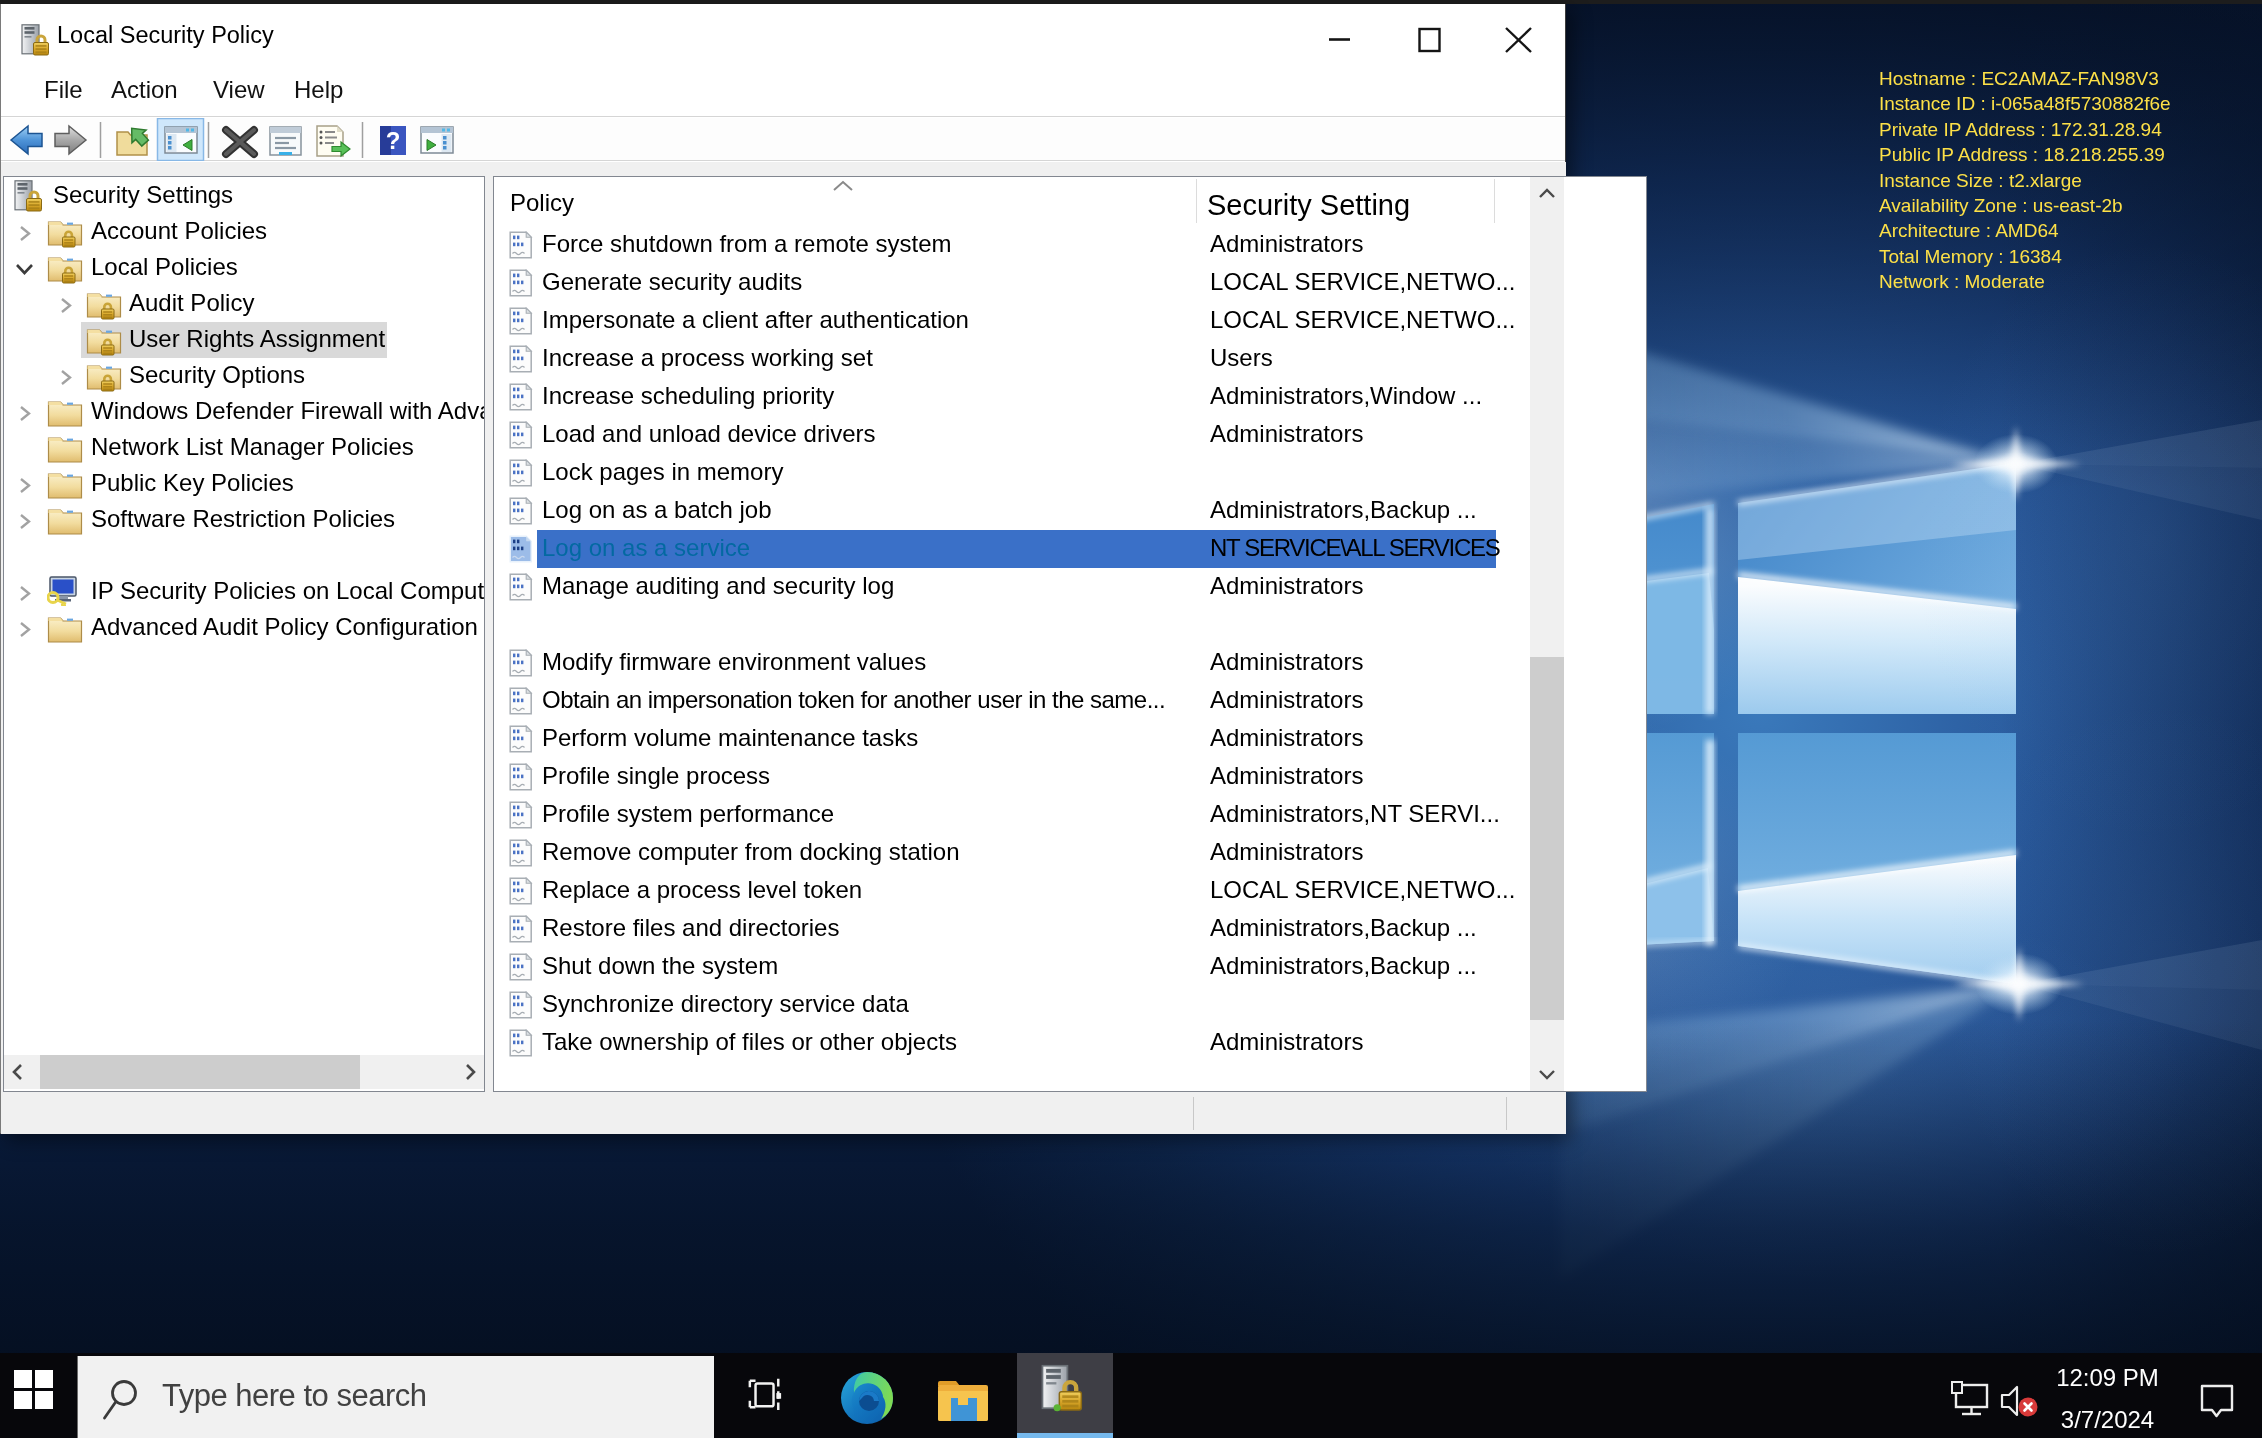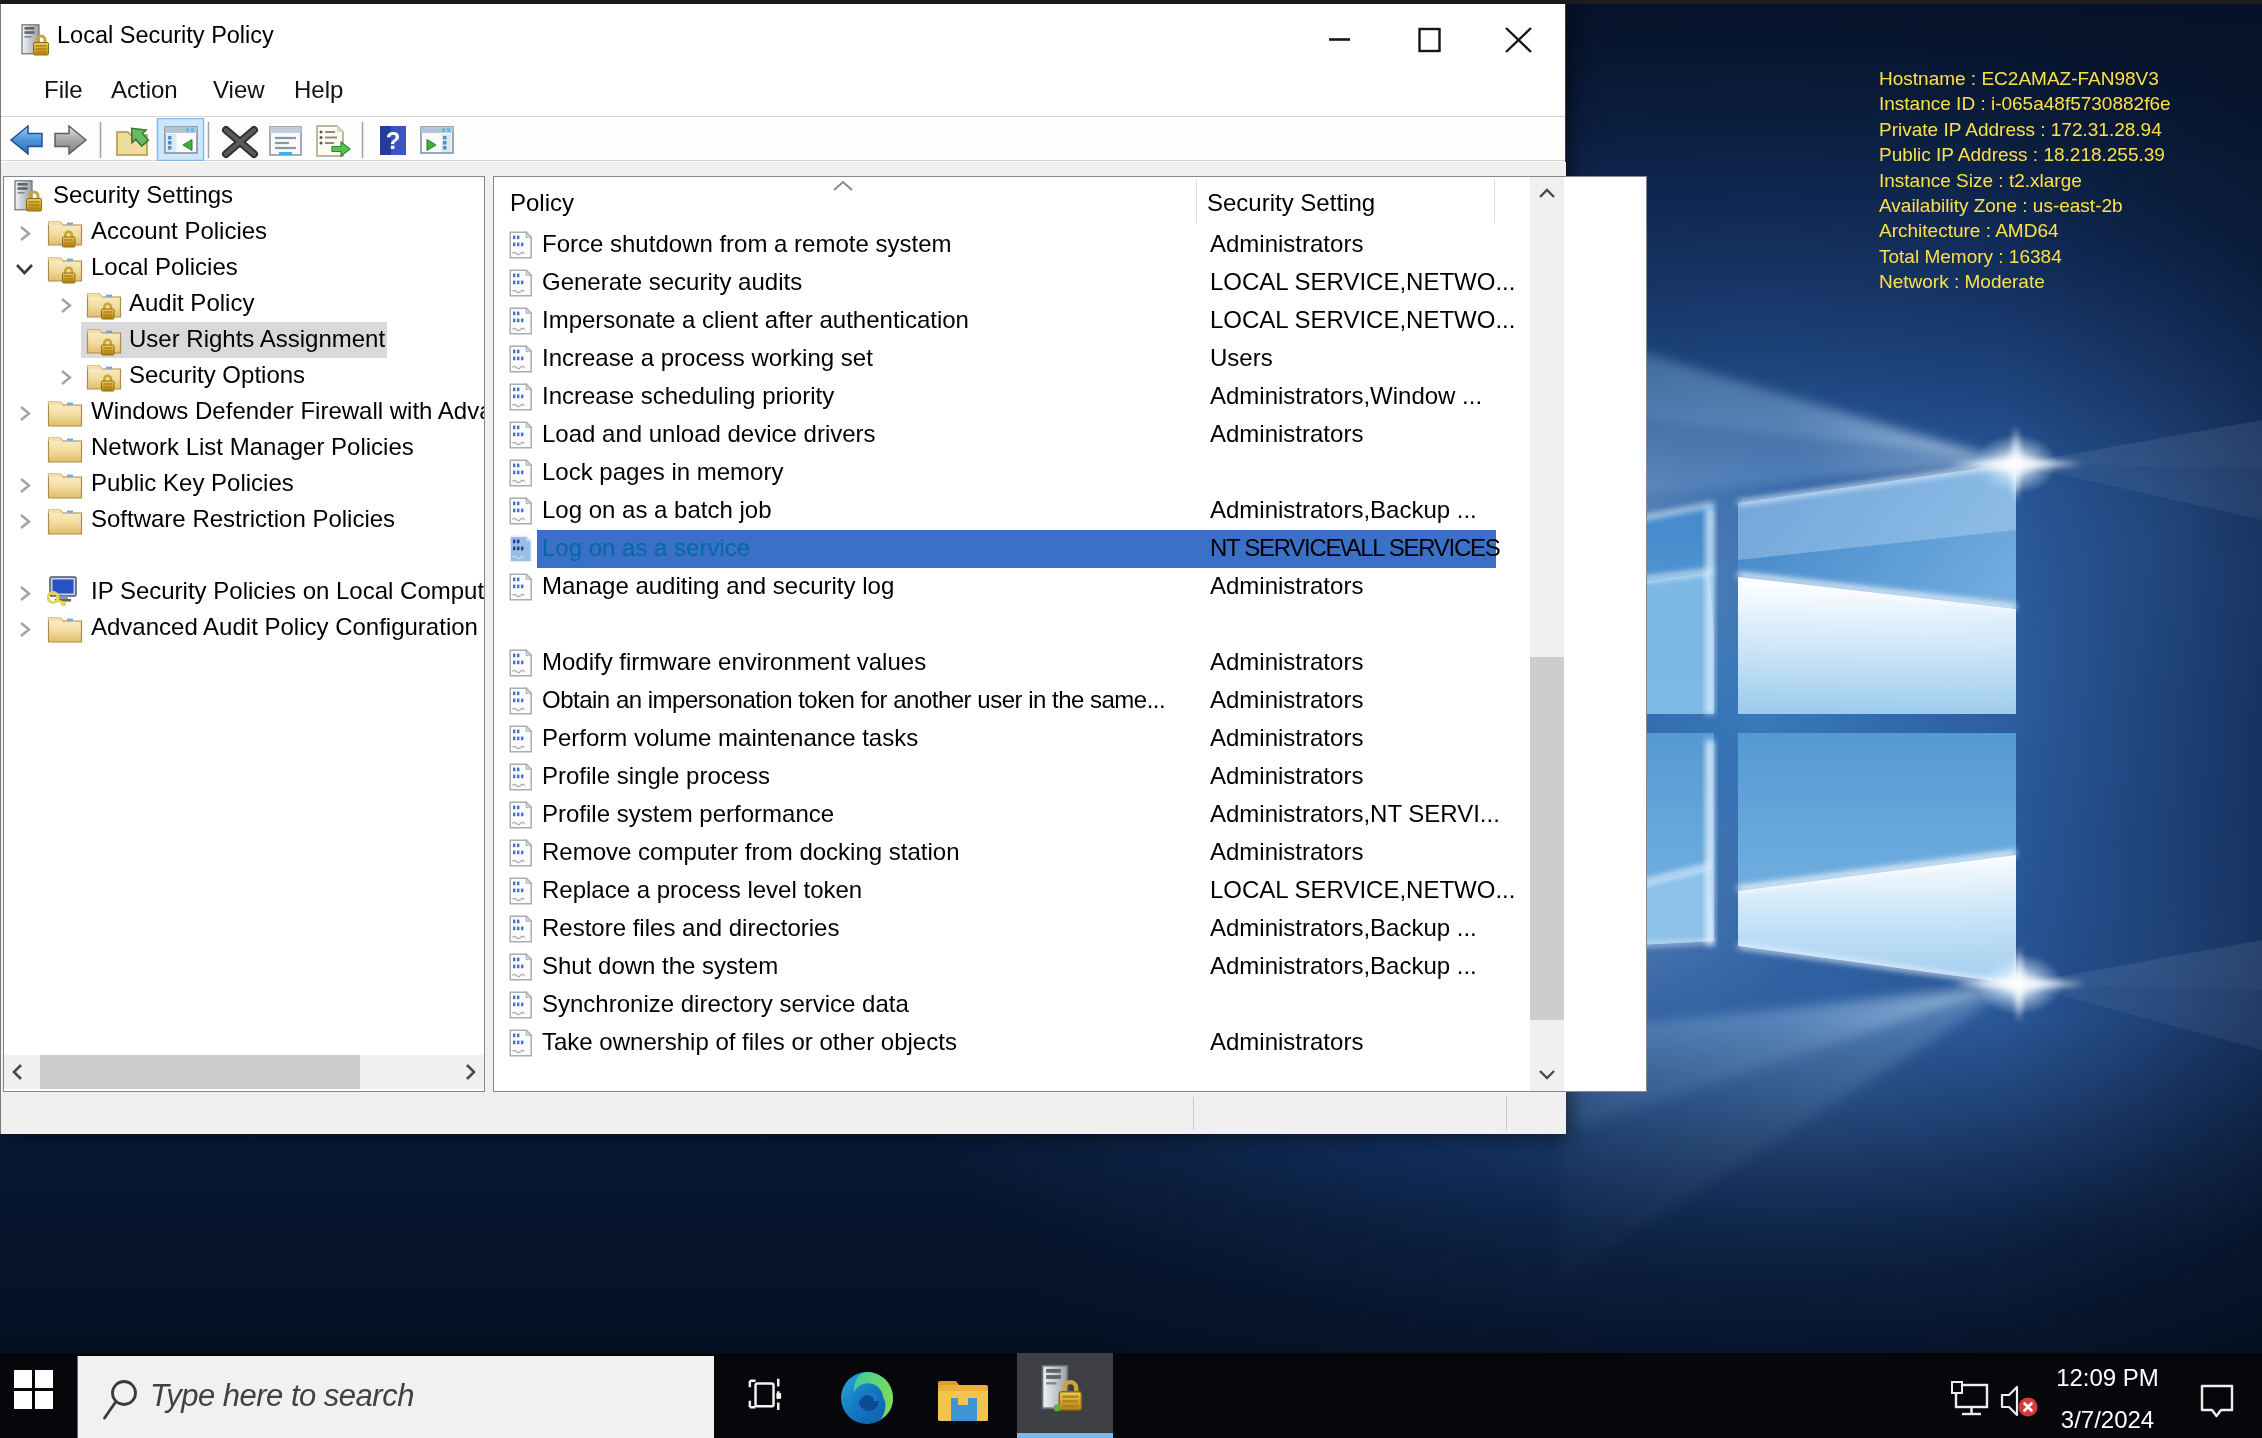--- a/index.html
+++ b/index.html
@@ -27,21 +27,21 @@
   
   .lrow { position:absolute; left:0; width:1070px; height:38px; font-size:24px; color:#000; white-space:nowrap; }
   .lrow .pol { position:absolute; left:48px; top:4px; }
   .lrow .set { position:absolute; left:716px; top:4px; }
   
   .sb { background:#f0f0f0; position:absolute; }
   .sbthumb { background:#cdcdcd; position:absolute; }
   
   #taskbar { position:absolute; left:0; top:1353px; width:2262px; height:85px; background:#07070b; z-index:20; }
   #searchbox { position:absolute; left:77px; top:3px; width:637px; height:82px; background:#f1f1f1; border-left:1px solid #6a6a6a; }
-  #searchtext { position:absolute; left:150px; top:25px; font-size:31px; color:#414141; letter-spacing:-0.5px;font-style:italic; }
+  #searchtext { position:absolute; left:162px; top:25px; font-size:31px; color:#414141; letter-spacing:-0.5px; }
   #apptile { position:absolute; left:1017px; top:0px; width:96px; height:85px; background:#3e3e45; }
   #apptile .underline { position:absolute; left:0; bottom:0; width:96px; height:5px; background:#76b9ed; }
   #clock { position:absolute; left:2050px; top:4px; width:115px; color:#fff; font-size:24px; text-align:center; line-height:42px;}
 </style>
 </head>
 <body>
 <svg id="wallpaper" viewBox="0 0 2262 1438">
 <defs>
   <radialGradient id="gBase" cx="1760" cy="710" r="930" gradientUnits="userSpaceOnUse">
     <stop offset="0" stop-color="#3a79bb"></stop>
@@ -448,21 +448,21 @@
             <path d="M11 2 L4 9 L11 16" fill="none" stroke="#4a4a4a" stroke-width="2.6"></path>
           </svg>
         <div class="sbthumb" style="left:36px;top:0;width:320px;height:34px"></div>
         <svg class="abs" style="left:458px;top:8px" width="16" height="18">
             <path d="M5 2 L12 9 L5 16" fill="none" stroke="#4a4a4a" stroke-width="2.6"></path>
           </svg>
       </div>
     </div>
     <div id="rightpane">
       <div class="abs" style="left:16px;top:12px;font-size:24px">Policy</div>
-      <div class="abs" style="left:713px;top:12px;font-size:24px">Security Setting</div>
+      <div class="abs" style="left:713px;top:12px;font-size:29px">Security Setting</div>
       <svg class="abs" style="left:338px;top:3px" width="22" height="12">
           <path d="M2 10 L11 2 L20 10" fill="none" stroke="#8a8a8a" stroke-width="2"></path>
         </svg>
       <div class="abs" style="left:702px;top:2px;width:1px;height:44px;background:#dcdcdc"></div>
       <div class="abs" style="left:1000px;top:2px;width:1px;height:44px;background:#dcdcdc"></div>
       <div class="lrow" style="top:49px">
           <svg class="abs" style="left:15px;top:5px" width="24" height="28">
             <use href="#sym-doc"></use>
           </svg>
           <span class="pol">Force shutdown from a remote system</span>

